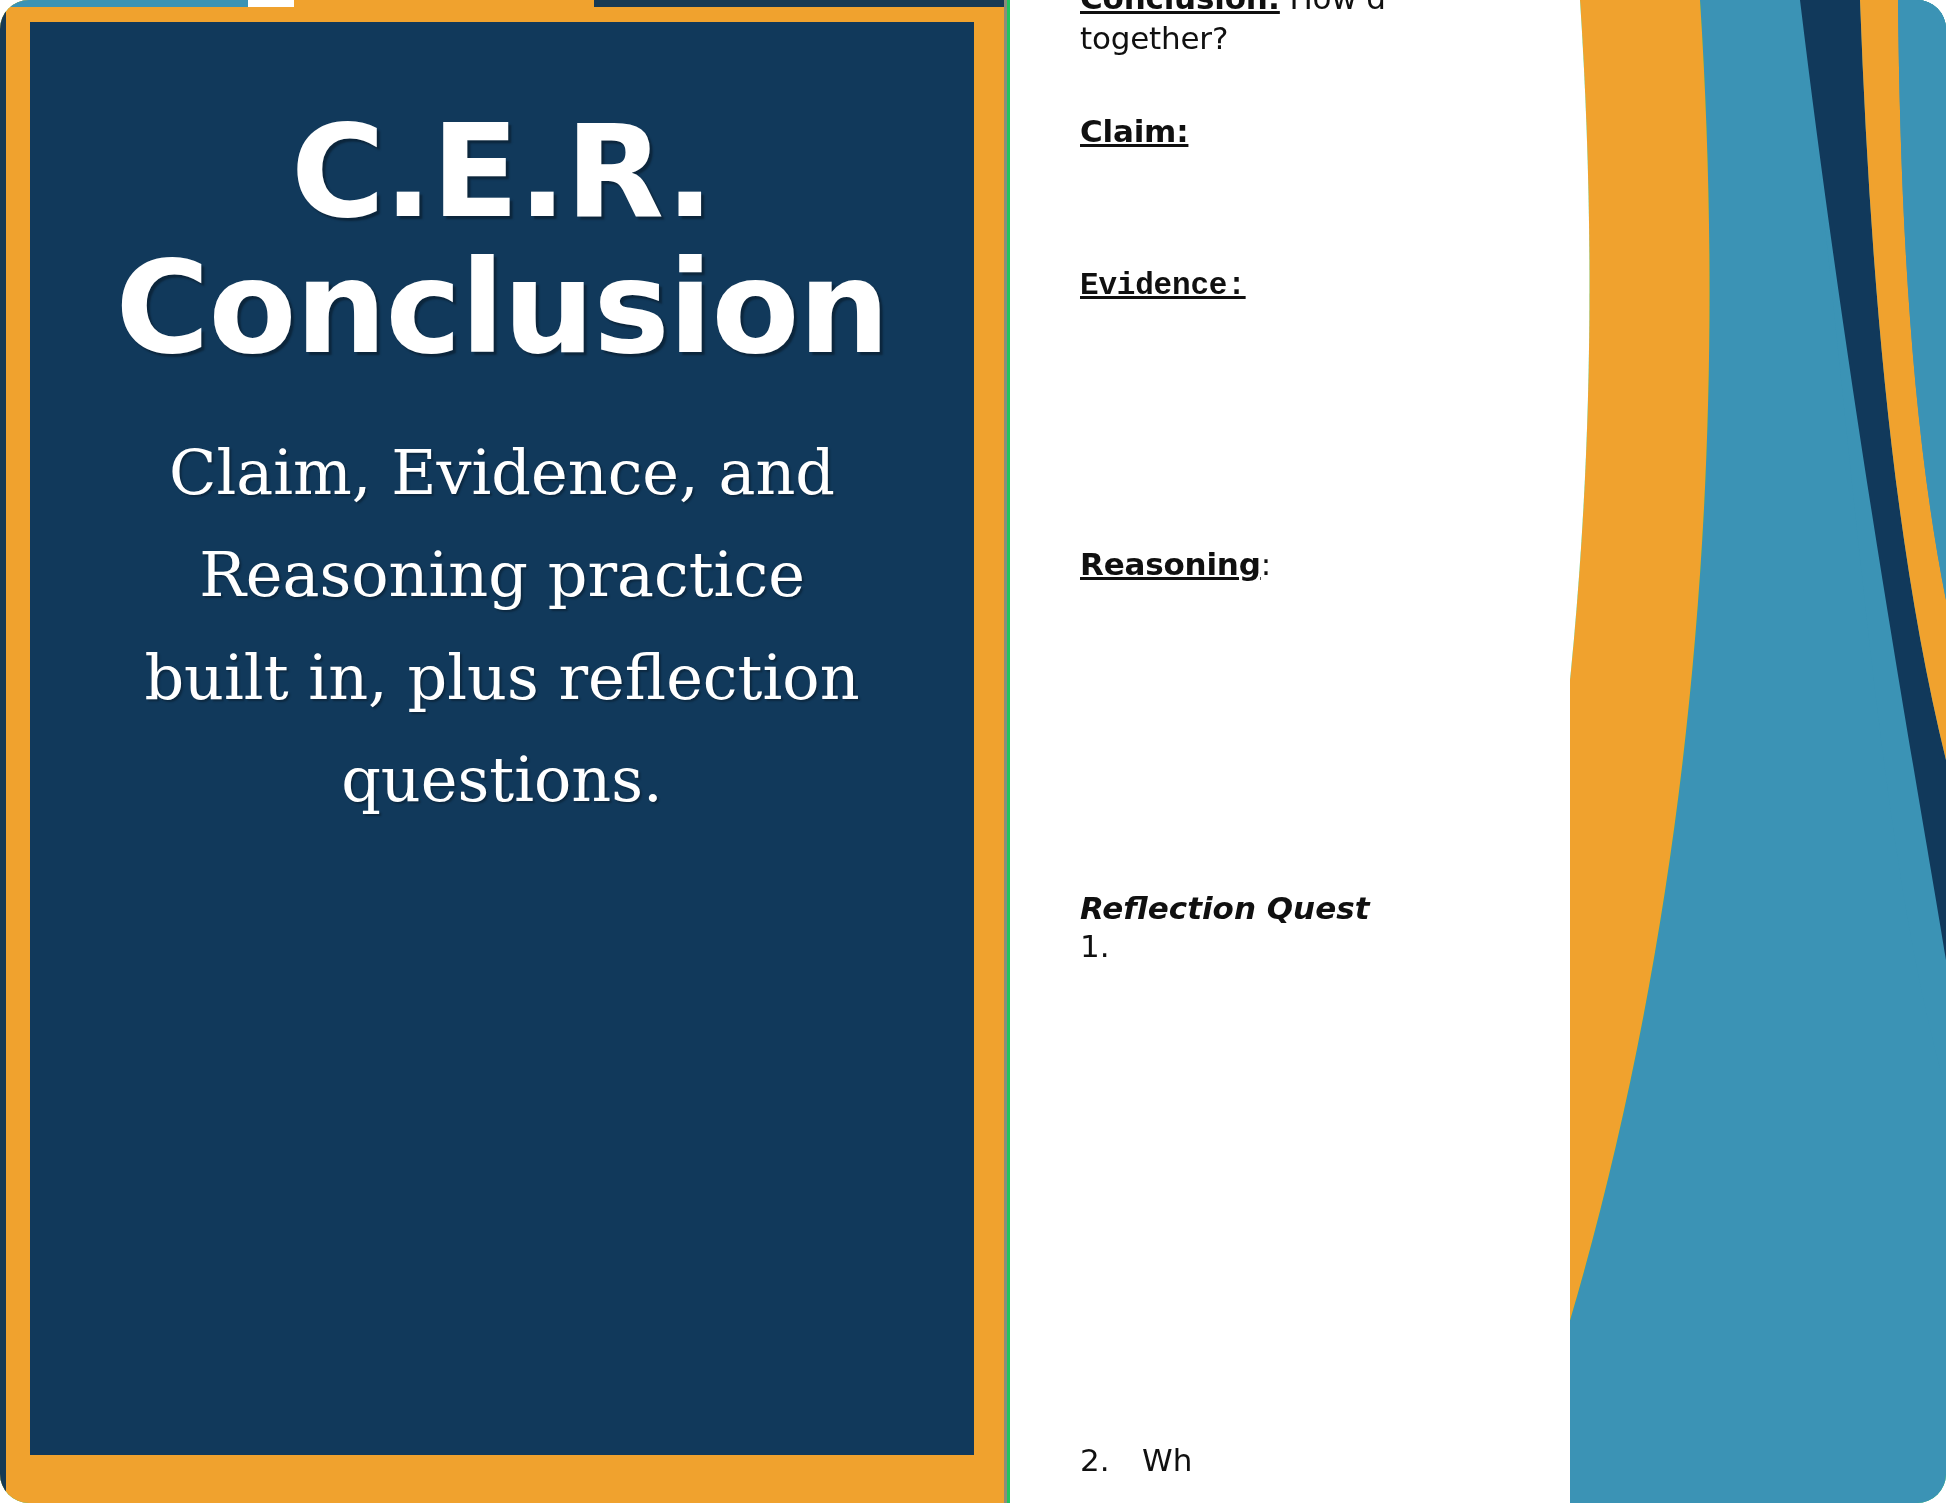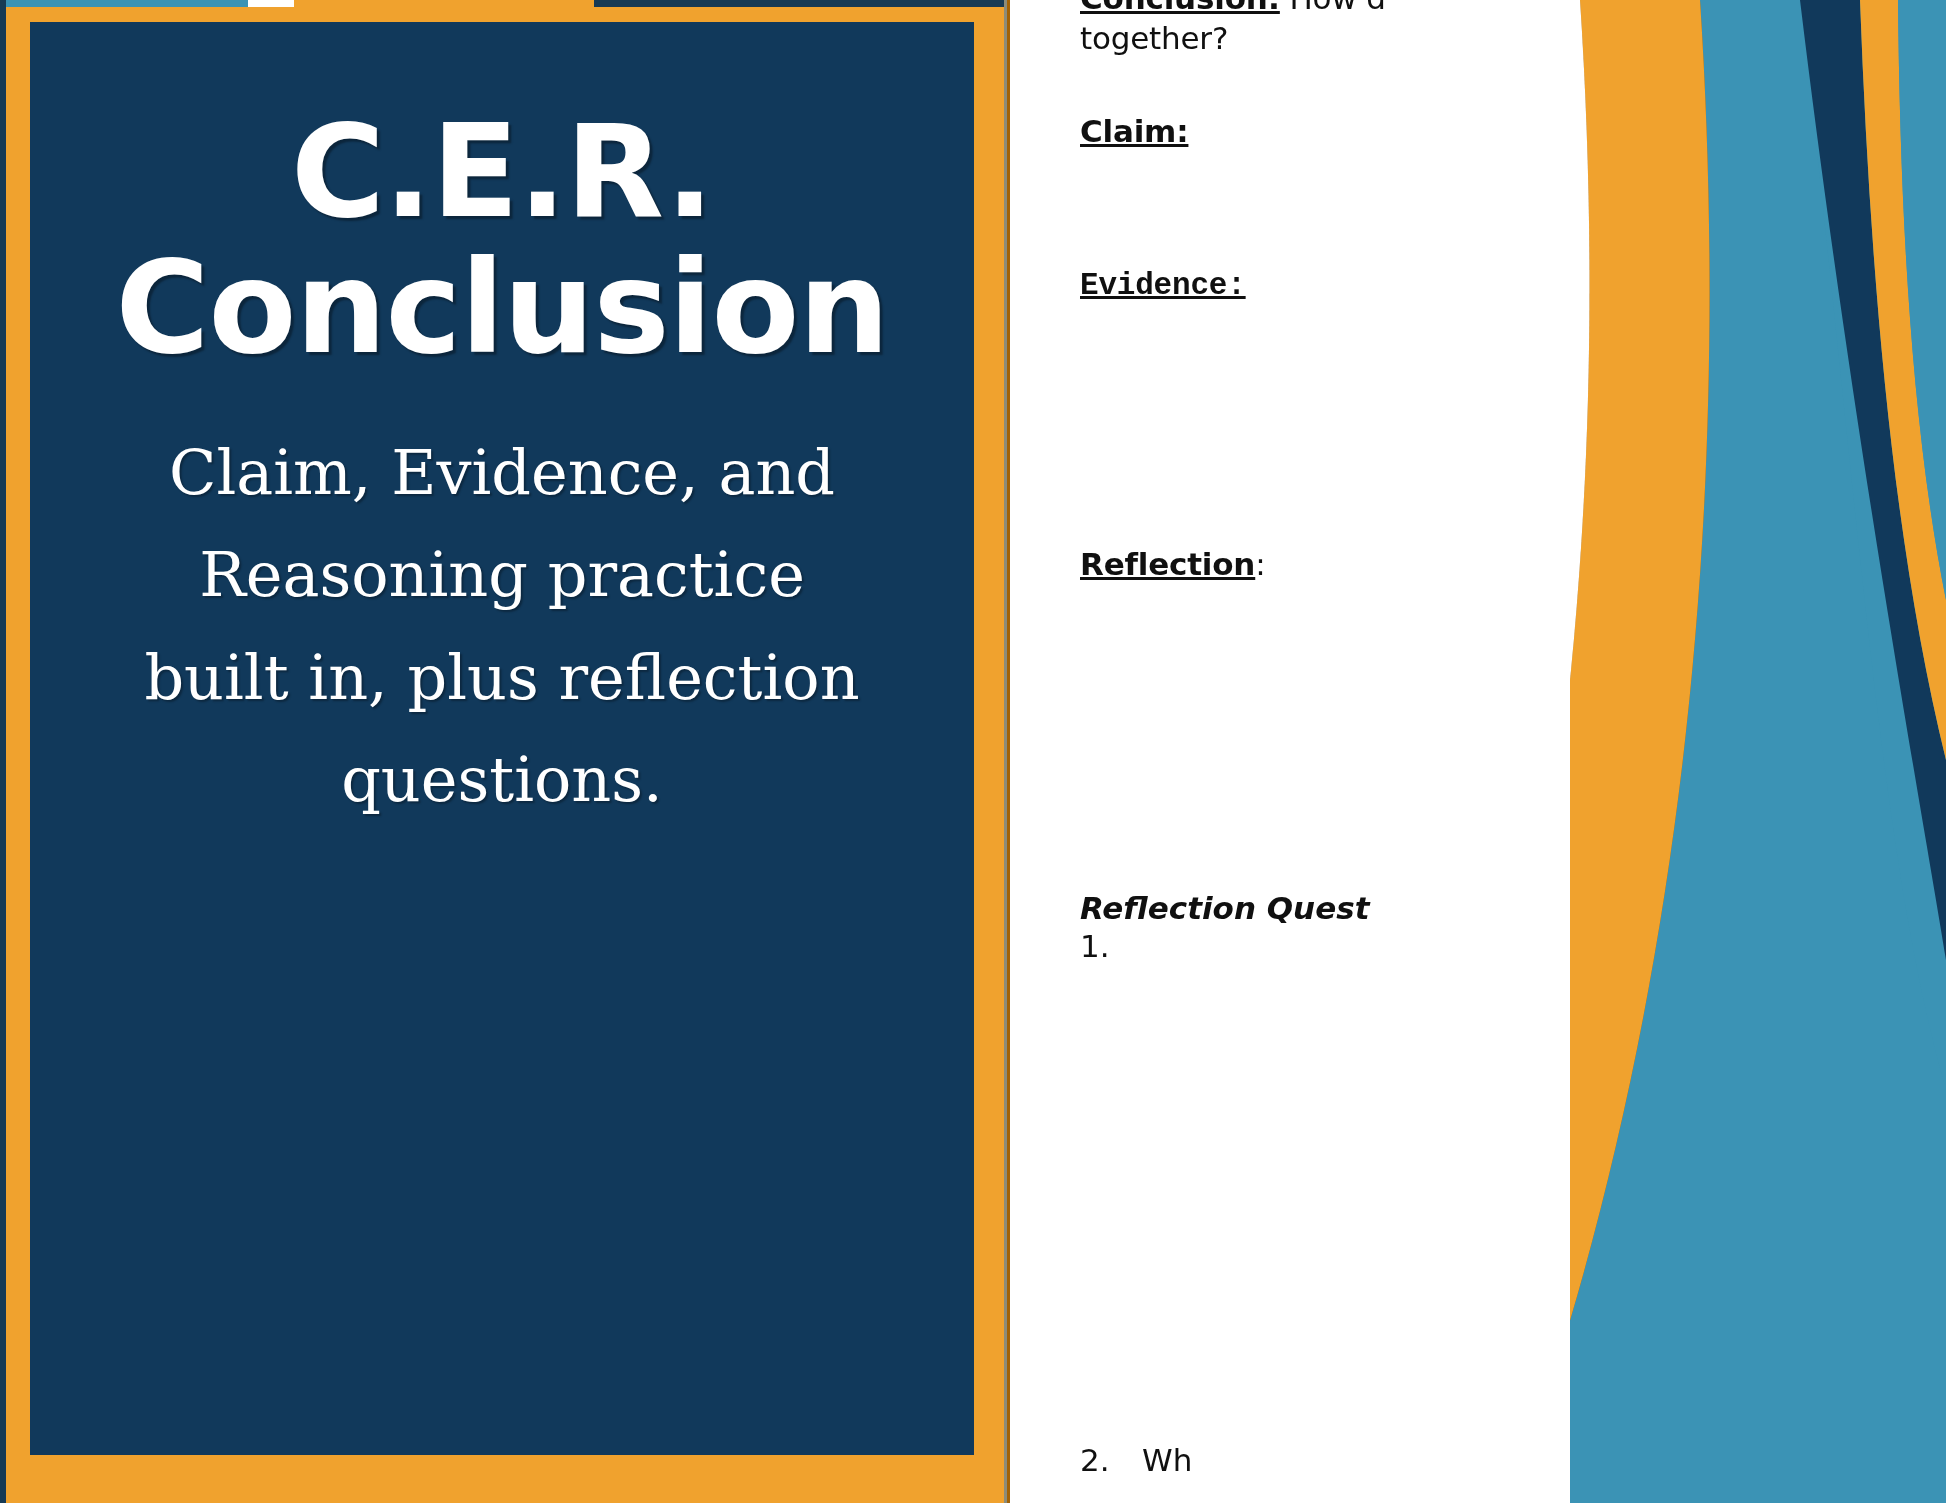--- a/index.html
+++ b/index.html
@@ -12,21 +12,22 @@
     height: 1503px;
     overflow: hidden;
     font-family: "DejaVu Sans", sans-serif;
   }
 
   #stage {
     position: relative;
     width: 1946px;
     height: 1503px;
     overflow: hidden;
-    background: #a16207;
+    background: #22c55e;
+    border-radius: 29px;
   }
 
   
   .deco-layer {
     position: absolute;
     top: 0;
     left: 1180px;
     width: 766px;
     height: 1503px;
     overflow: hidden;
@@ -180,21 +181,21 @@
     <div class="doc-inner">
 
       <div class="doc-line lbl-conclusion"><b><span class="u">Conclusion:</span></b> <span>How d</span></div>
 
       <div class="doc-line lbl-together">together?</div>
 
       <div class="doc-line lbl-claim"><b><span class="u">Claim:</span></b></div>
 
       <div class="doc-line lbl-evidence"><b><span class="u">Evidence:</span></b></div>
 
-      <div class="doc-line lbl-reasoning"><b><span class="u">Reflection</span></b><span>:</span></div>
+      <div class="doc-line lbl-reasoning"><b><span class="u">Reasoning</span></b><span>:</span></div>
 
       <div class="rq-block">
         <div class="rq-title">Reflection Quest</div>
         <ul class="rq-list">
           <li class="rq-item">
             <span class="rq-num">1.</span>
           </li>
         </ul>
       </div>
 

